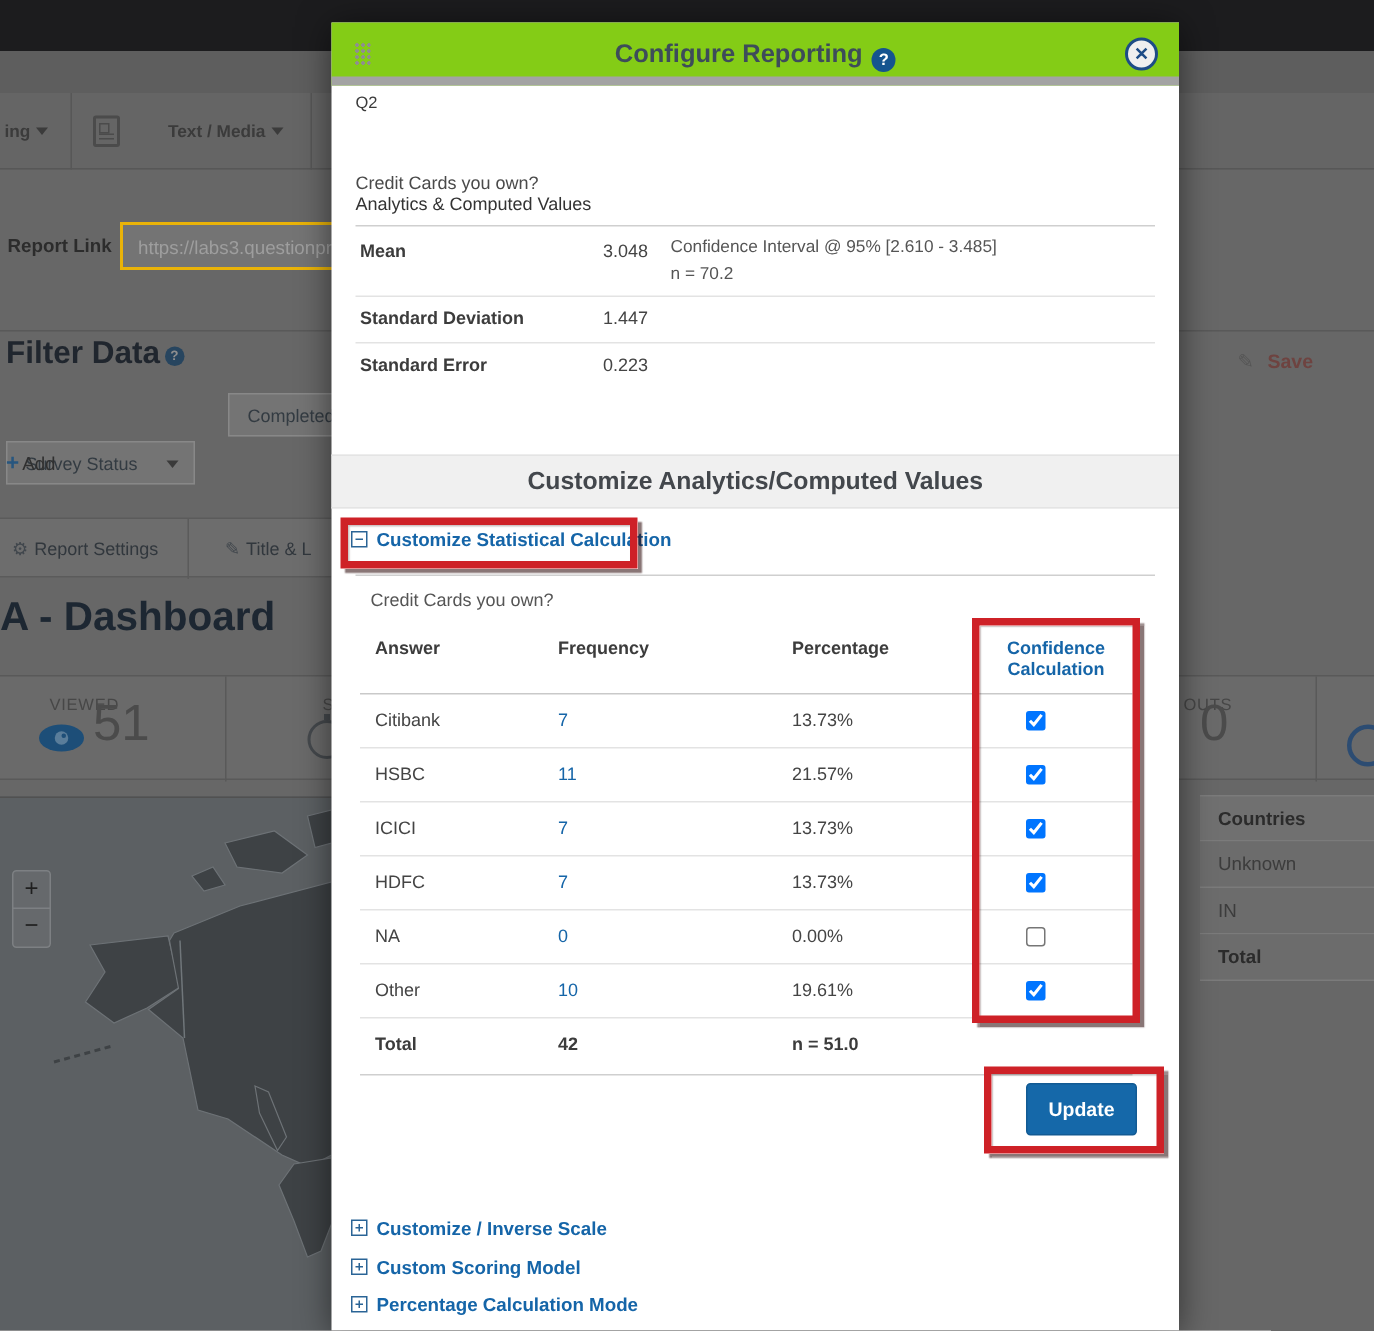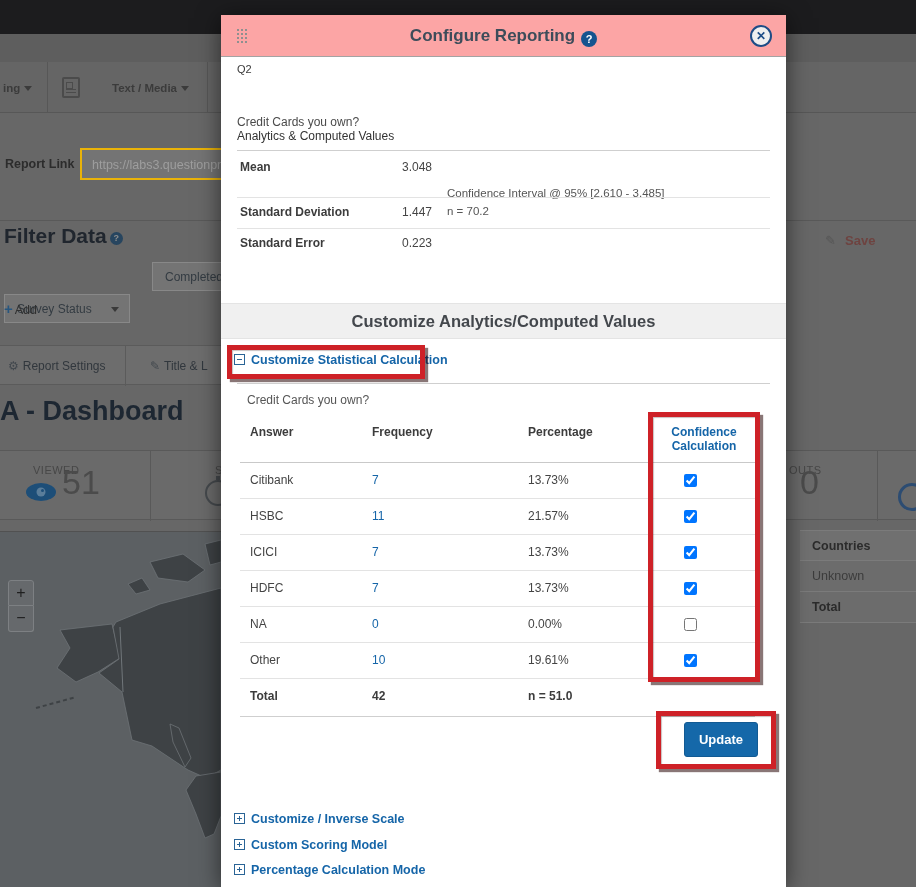--- a/index.html
+++ b/index.html
@@ -58,34 +58,34 @@
   .c-row.hdr, .c-row.tot { font-weight:bold; color:#2b2b2b; }
   .c-row.hdr { border-top:1px solid #7b7b7b; background:#707070; }
 
   .map { left:0; top:531px; width:221px; height:356px; background:#5c6063; border-top:1px solid #515151; overflow:hidden; }
   .zoom-btn { position:absolute; left:8px; width:26px; height:26px; background:#66696c; border:1px solid #7d8083; border-radius:3px; color:#1f1f1f; font-size:16px; text-align:center; line-height:24px; }
   .zoom-in { top:48px; border-bottom-left-radius:0; border-bottom-right-radius:0; }
   .zoom-out { top:74px; border-top:none; border-top-left-radius:0; border-top-right-radius:0; }
 
   
   .modal { position:absolute; left:221px; top:15px; width:565px; height:872px; background:#ffffff; box-shadow:0 3px 22px rgba(0,0,0,0.55); }
-  .m-header { position:absolute; left:0; top:0; width:565px; height:42px; background:#fca5a5; border-bottom:1px solid #a3a3a3; }
+  .m-header { position:absolute; left:0; top:0; width:565px; height:42px; background:#84cc16; border-bottom:6px solid #a3a3a3; }
   .drag-handle { position:absolute; left:15px; top:13px; width:11px; height:16px;
      background-image:radial-gradient(#8f8f8f 1.1px, transparent 1.3px); background-size:4px 4px; }
   .m-title { position:absolute; left:0; top:11px; width:565px; text-align:center; font-size:17px; font-weight:bold; color:#3d4c5a; }
   .m-help { display:inline-block; width:16px; height:16px; border-radius:50%; background:#15548f; color:#fff; font-size:11px; line-height:16px; text-align:center; vertical-align:-2px; margin-left:6px; }
   .m-close { position:absolute; right:14px; top:10px; width:22px; height:22px; border:2px solid #1d4c86; border-radius:50%; color:#1d4c86; font-size:12px; font-weight:bold; text-align:center; line-height:19px; cursor:pointer; background:#efefef; }
 
   .m-q2 { position:absolute; left:16px; top:48px; font-size:11px; color:#3a3a3a; }
   .m-question { position:absolute; left:16px; top:100px; font-size:12px; color:#4a4a4a; }
   .m-analytics-h { position:absolute; left:16px; top:114px; font-size:12px; font-weight:normal; color:#333; }
   .m-line { position:absolute; height:1px; background:#cfcfcf; }
   .stat-lab { position:absolute; left:19px; font-size:12px; font-weight:bold; color:#3c3c3c; }
   .stat-val { position:absolute; left:100px; width:111px; text-align:right; font-size:12px; color:#444; }
-  .stat-note { position:absolute; left:226px; font-size:11.5px; color:#555;margin-top:28px; }
+  .stat-note { position:absolute; left:226px; font-size:11.5px; color:#555; }
 
   .sec-band { position:absolute; left:0; top:288px; width:565px; height:36px; background:#f0f0f0; border-top:1px solid #e4e4e4; border-bottom:1px solid #e4e4e4; }
   .sec-band-text { width:100%; text-align:center; line-height:34px; font-size:16.5px; font-weight:bold; color:#43474c; }
 
   .boxicon { position:relative; display:inline-block; width:11px; height:11px; border:1px solid #2a6496; background:#fff; }
   .boxicon::before { content:""; position:absolute; left:2px; right:2px; top:50%; height:1px; margin-top:-0.5px; background:#2a6496; }
   .boxicon.plus::after { content:""; position:absolute; top:2px; bottom:2px; left:50%; width:1px; margin-left:-0.5px; background:#2a6496; }
   .collapse-link { position:absolute; left:13px; top:338px; font-size:12.5px; font-weight:bold; color:#1565a8; cursor:pointer; }
   .collapse-link .boxicon { margin-right:6px; vertical-align:-1px; }
 
@@ -156,20 +156,21 @@
       <div class="stat-label" style="left:215px; top:13px">S</div>
       <div class="stat-label" style="left:789px; top:13px">OUTS</div>
       <div class="stat-value" style="left:800px; top:12px">0</div>
     </div>
     <div class="stopwatch"></div>
     <div class="globe-ring"></div>
 
     <div class="abs countries">
       <div class="c-row hdr">Countries</div>
       <div class="c-row">Unknown</div>
+      <div class="c-row">IN</div>
       <div class="c-row tot">Total</div>
     </div>
 
     <div class="abs map">
       <svg width="221" height="356" viewBox="0 0 221 356">
         <g fill="#3e4245" stroke="#6d7276" stroke-width="0.8">
           <polygon points="150,30 183,22 205,38 188,50 158,46"></polygon>
           <polygon points="205,12 221,8 221,30 210,33"></polygon>
           <polygon points="128,52 142,46 150,58 136,62"></polygon>
           <polygon points="60,98 112,92 120,126 98,140 76,150 57,136 70,116"></polygon>

